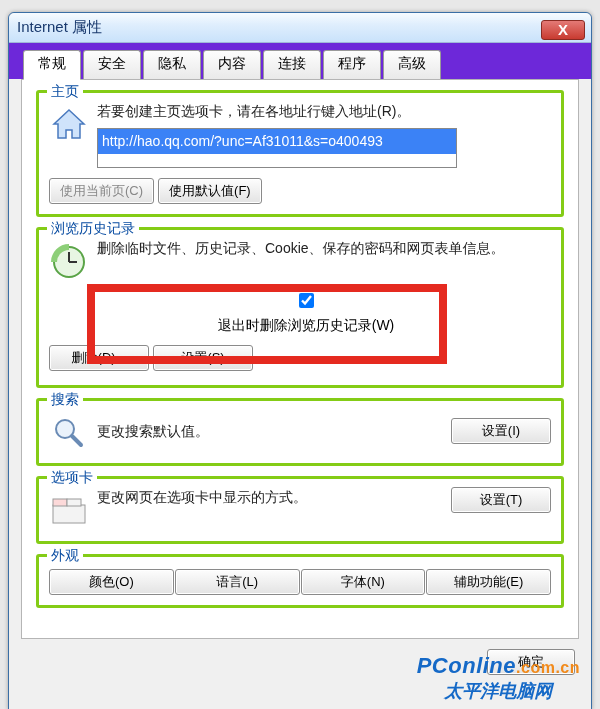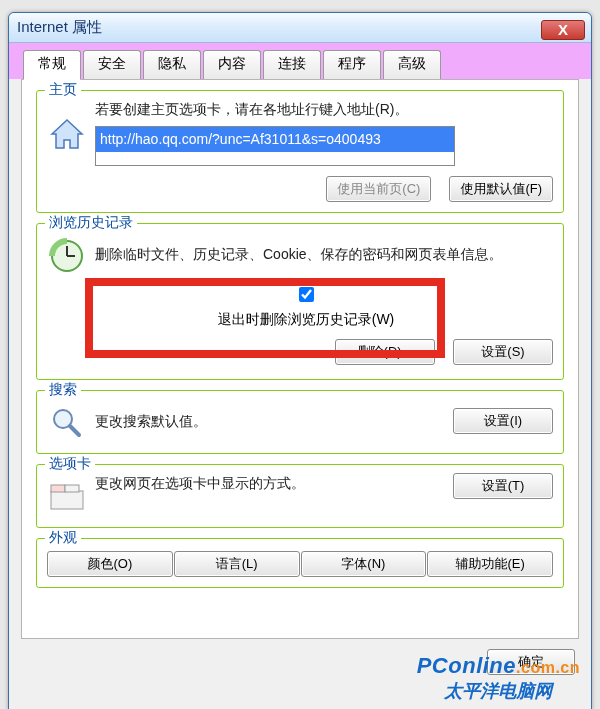--- a/index.html
+++ b/index.html
@@ -43,21 +43,21 @@
     border-radius: 3px;
     color: #fff;
     display:flex;align-items:center;justify-content:center;
     font-family: Arial, sans-serif;
     font-weight: bold;
     cursor: pointer;
   }
   .tabs {
     display:flex;
     padding: 6px 4px 0 14px;
-    background:#f0abfc;
+    background:#6d28d9;
   }
   .tab {
     padding: 4px 14px 6px;
     border:1px solid #9a9a9a;
     border-bottom:none;
     margin-right:2px;
     background: linear-gradient(#fdfdfd,#e9e9e9);
     border-radius:3px 3px 0 0;
     font-size:14px;
     cursor:pointer;
@@ -72,35 +72,35 @@
   }
   .content {
     margin: 0 12px 0 12px;
     background:#fff;
     border:1px solid #b5b5b5;
     padding: 10px 14px 4px 14px;
     height: 560px;
     position:relative;
   }
   fieldset {
-    border:1px solid #84cc16;
+    border:3px solid #84cc16;
     border-radius:3px;
     margin: 0 0 10px 0;
     padding: 8px 10px 10px 10px;
     position:relative;
   }
   fieldset > .legend {
     position:absolute;
     top:-10px; left:8px;
     background:#fff;
     padding:0 4px;
     color:#0a4da2;
     font-size:14px;
   }
-  .row { display:flex; align-items:center; }
+  .row { display:flex; align-items:flex-start; }
   .icon-slot {
     width:40px; height:40px; flex:0 0 40px;
     margin: 4px 8px 0 0;
     display:flex;align-items:center;justify-content:center;
   }
   .home-icon svg, .clock-icon svg, .mag-icon svg, .tabs-icon svg { display:block; }
   .desc { flex:1; font-size:14px; color:#222; line-height:1.5; }
   .url-box {
     margin-top:6px;
     width: 360px;
@@ -113,22 +113,21 @@
     display:block;
     background:#3b82f6;
     color:#fff;
     padding:2px 4px;
     font-size:14px;
     white-space:nowrap;
   }
   .btn-row {
     margin-top:10px;
     display:flex;
-    justify-content:flex-end;
-    gap:18px;
+    gap:4px;
   }
   button.win {
     font-family: inherit;
     font-size:13px;
     padding:3px 10px;
     background: linear-gradient(#fdfdfd,#e3e3e3);
     border:1px solid #8a8a8a;
     border-radius:3px;
     cursor:pointer;
     min-width: 100px;

